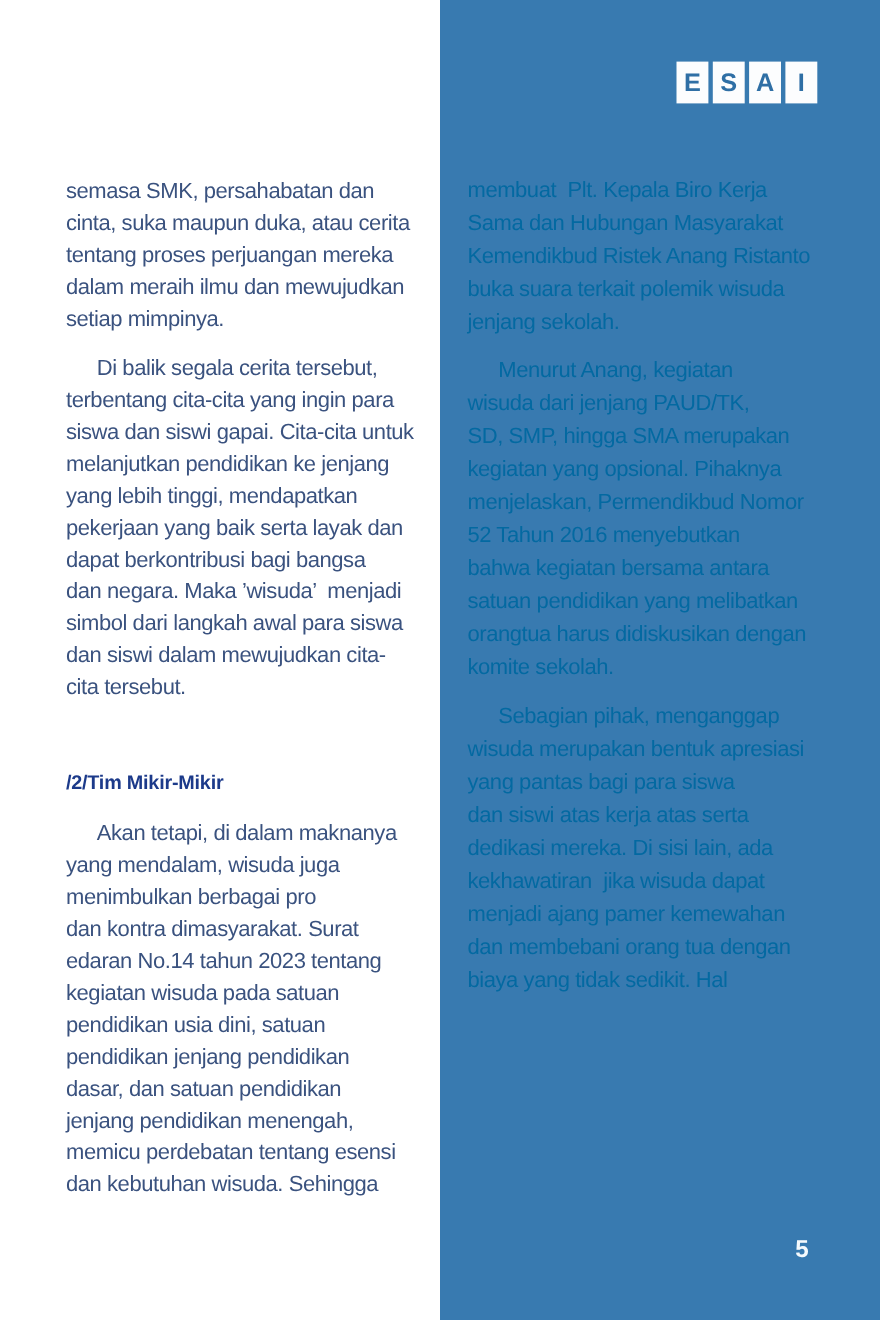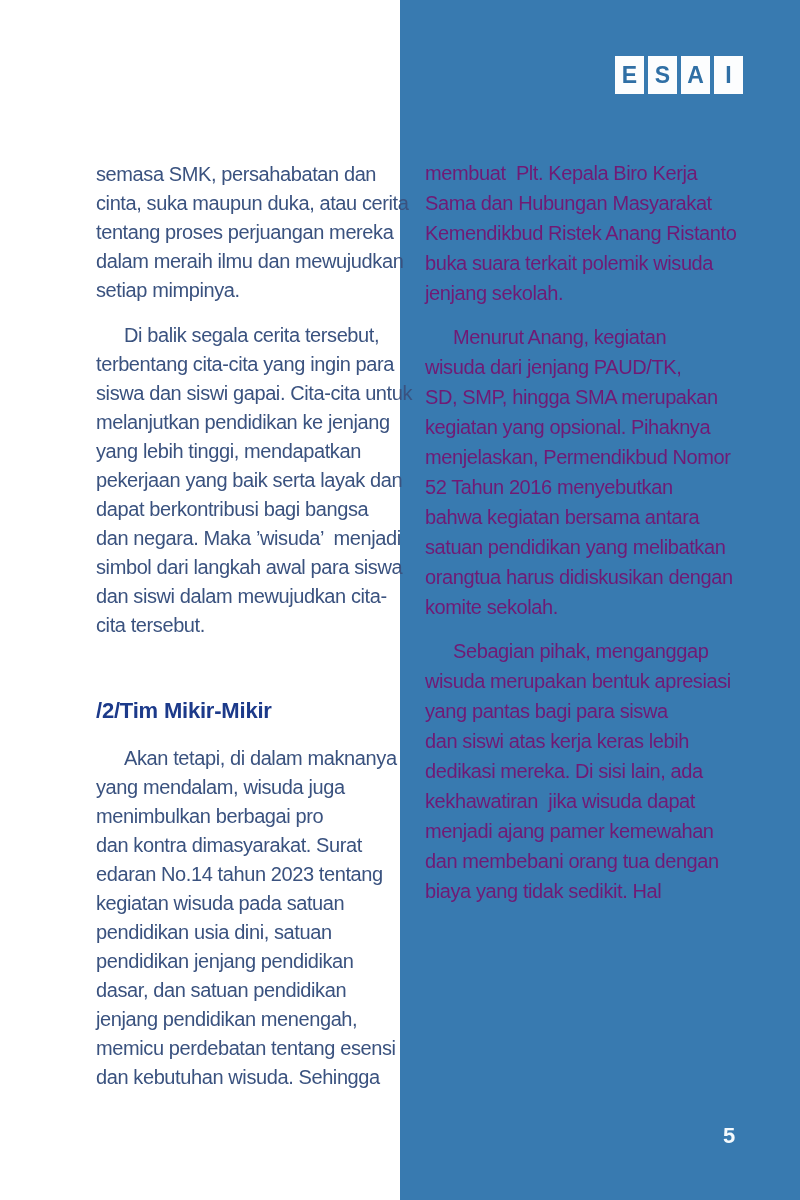--- a/index.html
+++ b/index.html
@@ -36,33 +36,32 @@
   .col p {
     margin: 0;
     white-space: pre-wrap;
   }
   .col p.indent { text-indent: 28px; }
   .col-left {
     left: 60px; top: 160px;
     width: 340px;
     color: #3A527F;
     line-height: 29px;
-    margin-left: 36px;
   }
   .col-left p { margin-bottom: 16px; }
   .col-right {
     left: 425px; top: 158px;
     width: 362px;
-    color: #701a75;
+    color: #0369a1;
     line-height: 30px;
   }
   .col-right p { margin-bottom: 14px; }
   .section-heading {
     margin: 54px 0 16px 0;
-    font-size: 22px;
+    font-size: 18px;
     line-height: 34px;
     font-weight: bold;
     color: #1C3A8A;
     letter-spacing: -0.2px;
     white-space: pre-wrap;
   }
   .page-number {
     position: absolute;
     left: 709px; top: 1123px;
     width: 40px;
@@ -136,21 +135,21 @@
 kegiatan yang opsional. Pihaknya
 menjelaskan, Permendikbud Nomor
 52 Tahun 2016 menyebutkan
 bahwa kegiatan bersama antara
 satuan pendidikan yang melibatkan
 orangtua harus didiskusikan dengan
 komite sekolah.</p>
   <p class="indent">Sebagian pihak, menganggap
 wisuda merupakan bentuk apresiasi
 yang pantas bagi para siswa
-dan siswi atas kerja keras lebih
+dan siswi atas kerja atas serta
 dedikasi mereka. Di sisi lain, ada
 kekhawatiran  jika wisuda dapat
 menjadi ajang pamer kemewahan
 dan membebani orang tua dengan
 biaya yang tidak sedikit. Hal</p>
 </div>
 
 <div class="page-number">5</div>
 
 </body></html>

